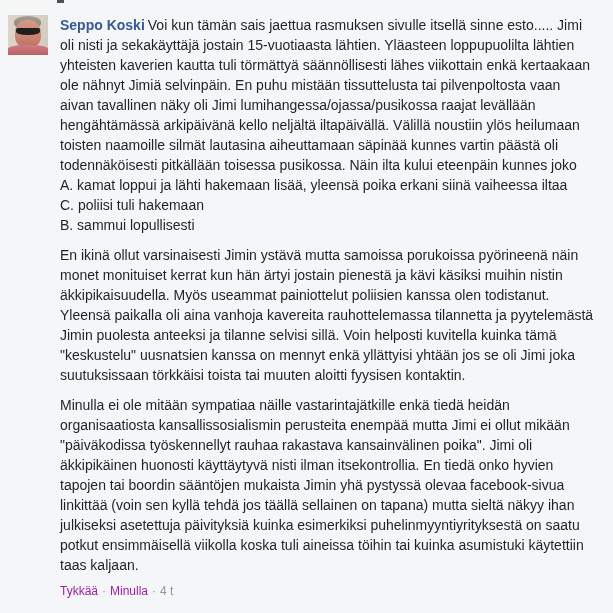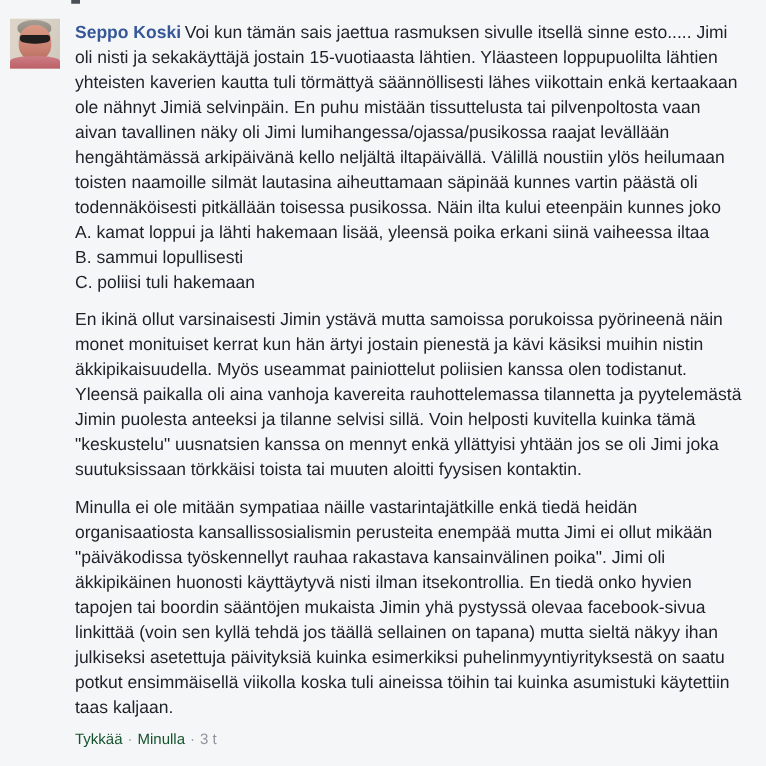--- a/index.html
+++ b/index.html
@@ -64,21 +64,21 @@
     cursor: pointer;
     margin-right: 3px;
   }
   .footer {
     margin-top: -2px;
     font-size: 12px;
     line-height: 16px;
     color: #90949c;
   }
   .footer a {
-    color: #14532d;
+    color: #a21caf;
     text-decoration: none;
     cursor: pointer;
   }
   .footer .sep { margin: 0 4px; color: #90949c; }
 </style>
 </head>
 <body>
 
 <div class="top-fragment"></div>
 
@@ -89,26 +89,26 @@
     <div class="face"></div>
     <div class="sunglasses"></div>
     <div class="shirt"></div>
   </div>
 
   <div class="content">
 
     <div class="para">
       <a class="author" href="#">Seppo Koski</a><span>Voi kun tämän sais jaettua rasmuksen sivulle itsellä sinne esto..... Jimi oli nisti ja sekakäyttäjä jostain 15-vuotiaasta lähtien. Yläasteen loppupuolilta lähtien yhteisten kaverien kautta tuli törmättyä säännöllisesti lähes viikottain enkä kertaakaan ole nähnyt Jimiä selvinpäin. En puhu mistään tissuttelusta tai pilvenpoltosta vaan aivan tavallinen näky oli Jimi lumihangessa/ojassa/pusikossa raajat levällään hengähtämässä arkipäivänä kello neljältä iltapäivällä. Välillä noustiin ylös heilumaan toisten naamoille silmät lautasina aiheuttamaan säpinää kunnes vartin päästä oli todennäköisesti pitkällään toisessa pusikossa. Näin ilta kului eteenpäin kunnes joko</span>
       <div>A. kamat loppui ja lähti hakemaan lisää, yleensä poika erkani siinä vaiheessa iltaa</div>
+      <div>C. poliisi tuli hakemaan</div>
       <div>B. sammui lopullisesti</div>
-      <div>C. poliisi tuli hakemaan</div>
     </div>
 
     <div class="para">En ikinä ollut varsinaisesti Jimin ystävä mutta samoissa porukoissa pyörineenä näin monet monituiset kerrat kun hän ärtyi jostain pienestä ja kävi käsiksi muihin nistin äkkipikaisuudella. Myös useammat painiottelut poliisien kanssa olen todistanut. Yleensä paikalla oli aina vanhoja kavereita rauhottelemassa tilannetta ja pyytelemästä Jimin puolesta anteeksi ja tilanne selvisi sillä. Voin helposti kuvitella kuinka tämä "keskustelu" uusnatsien kanssa on mennyt enkä yllättyisi yhtään jos se oli Jimi joka suutuksissaan törkkäisi toista tai muuten aloitti fyysisen kontaktin.</div>
 
     <div class="para">Minulla ei ole mitään sympatiaa näille vastarintajätkille enkä tiedä heidän organisaatiosta kansallissosialismin perusteita enempää mutta Jimi ei ollut mikään "päiväkodissa työskennellyt rauhaa rakastava kansainvälinen poika". Jimi oli äkkipikäinen huonosti käyttäytyvä nisti ilman itsekontrollia. En tiedä onko hyvien tapojen tai boordin sääntöjen mukaista Jimin yhä pystyssä olevaa facebook-sivua linkittää (voin sen kyllä tehdä jos täällä sellainen on tapana) mutta sieltä näkyy ihan julkiseksi asetettuja päivityksiä kuinka esimerkiksi puhelinmyyntiyrityksestä on saatu potkut ensimmäisellä viikolla koska tuli aineissa töihin tai kuinka asumistuki käytettiin taas kaljaan.</div>
 
     <div class="footer">
-      <a href="#">Tykkää</a><span class="sep">·</span><a href="#">Minulla</a><span class="sep">·</span><span>3 t</span>
+      <a href="#">Tykkää</a><span class="sep">·</span><a href="#">Minulla</a><span class="sep">·</span><span>4 t</span>
     </div>
 
   </div>
 </div>
 
 </body></html>

